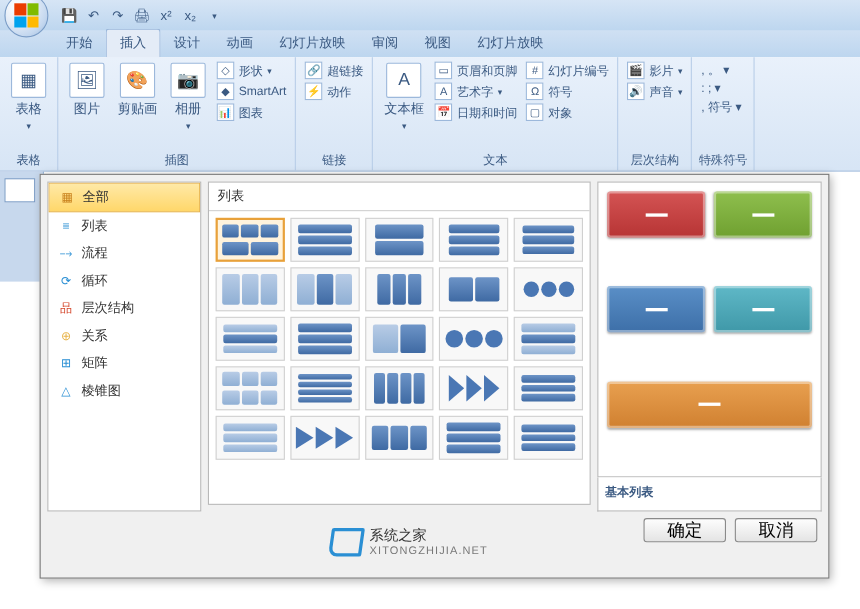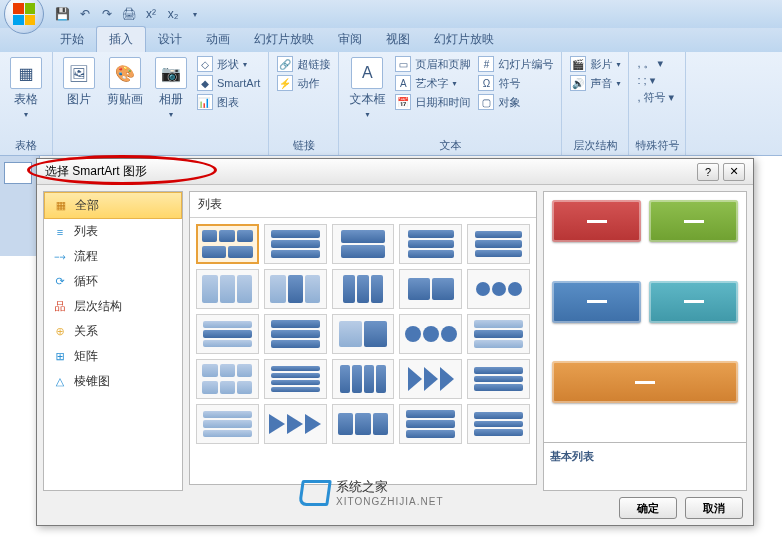--- a/index.html
+++ b/index.html
@@ -54,25 +54,25 @@
 .blk { background: linear-gradient(#6d94c7, #3f6aa3); border-radius: 2px; }
 .blk.light { background: linear-gradient(#b8cce6, #8fafd4); }
 
 
 .preview { width: 204px; margin: 6px 6px 0 0; display: flex; flex-direction: column; }
 .preview-canvas { flex: 1; border: 1px solid #b8b8b8; background: #fff; padding: 8px; display: grid; grid-template-columns: 1fr 1fr; grid-template-rows: 1fr 1fr 1fr; gap: 8px; align-content: start; }
 .pv-blk { border-radius: 3px; display: flex; align-items: center; justify-content: center; height: 42px; box-shadow: inset 0 0 0 2px rgba(255,255,255,0.4), 0 1px 2px rgba(0,0,0,0.3); }
 .pv-blk span { width: 20px; height: 3px; background: #fff; }
 .pv-red{background:linear-gradient(#d45454,#b73434);} .pv-green{background:linear-gradient(#8fbf4e,#6fa030);} .pv-blue{background:linear-gradient(#5a8fc7,#3d6fa8);} .pv-teal{background:linear-gradient(#5fb8c7,#3f98a8);} .pv-orange{background:linear-gradient(#e8a050,#d08030); grid-column: 1 / 3;}
 .preview-desc { border: 1px solid #b8b8b8; border-top: none; background: #fff; padding: 6px; font-size: 11px; color: #3b5a82; }
-.preview-desc .t { font-weight: bold; margin-bottom: 20px; }
+.preview-desc .t { font-weight: bold; margin-bottom: 3px; }
 
 
 .dialog-btns { display: flex; justify-content: flex-end; gap: 8px; padding: 6px 10px; }
-.btn { width: 58px; height: 22px; border: 1px solid #8a8a8a; background: linear-gradient(#fdfdfd,#e4e4e4); font-size: 11px; border-radius: 3px; font-weight: bold; }
+.btn { width: 75px; height: 22px; border: 1px solid #8a8a8a; background: linear-gradient(#fdfdfd,#e4e4e4); font-size: 16px; border-radius: 3px; }
 
 
 .watermark { position: absolute; left: 300px; top: 478px; display: flex; align-items: center; gap: 6px; font-size: 13px; color: #333; }
 .wm-logo { width: 30px; height: 26px; position: relative; }
 .wm-logo::before { content: ""; position: absolute; inset: 0; border: 3px solid #2a8fd4; border-radius: 2px 2px 2px 8px; transform: skewX(-8deg); }
 .wm-cn { font-weight: normal; }
 .wm-en { font-size: 10px; color: #777; letter-spacing: 1px; }
 
 
 .slide-area { position: absolute; left: 0; top: 156px; width: 40px; height: 100px; background: #c7d8ed; border-right: 1px solid #9cb8db; }
@@ -148,20 +148,21 @@
         <div class="small-btn">
             <span class="small-icon">◆</span>
             <span>SmartArt</span>
           </div>
         <div class="small-btn">
             <span class="small-icon">📊</span>
             <span>图表</span>
           </div>
       </div>
     </div>
+    <div class="group-label">插图</div>
   </div>
 
   <div class="group">
     <div class="group-body">
       <div class="v-stack">
         <div class="small-btn">
             <span class="small-icon">🔗</span>
             <span>超链接</span>
           </div>
         <div class="small-btn">
@@ -241,28 +242,20 @@
     </div>
     <div class="group-label">特殊符号</div>
   </div>
 </div>
 
 <div class="slide-area">
   <div class="slide-thumb"></div>
 </div>
 
 <div class="dialog">
-  <div class="dialog-title">
-    <div class="title-circle"></div>
-    <span>选择 SmartArt 图形</span>
-    <div class="dialog-ctrl">
-      <div class="dialog-ctrl-btn">?</div>
-      <div class="dialog-ctrl-btn">✕</div>
-    </div>
-  </div>
 
   <div class="dialog-body">
     <div class="cats" id="cat-list">
         <div class="cat-item sel">
           <span class="cat-icon" style="color:#c77f1a">▦</span>
           <span>全部</span>
         </div>
         <div class="cat-item">
           <span class="cat-icon" style="color:#2a8fd4">≡</span>
           <span>列表</span>

